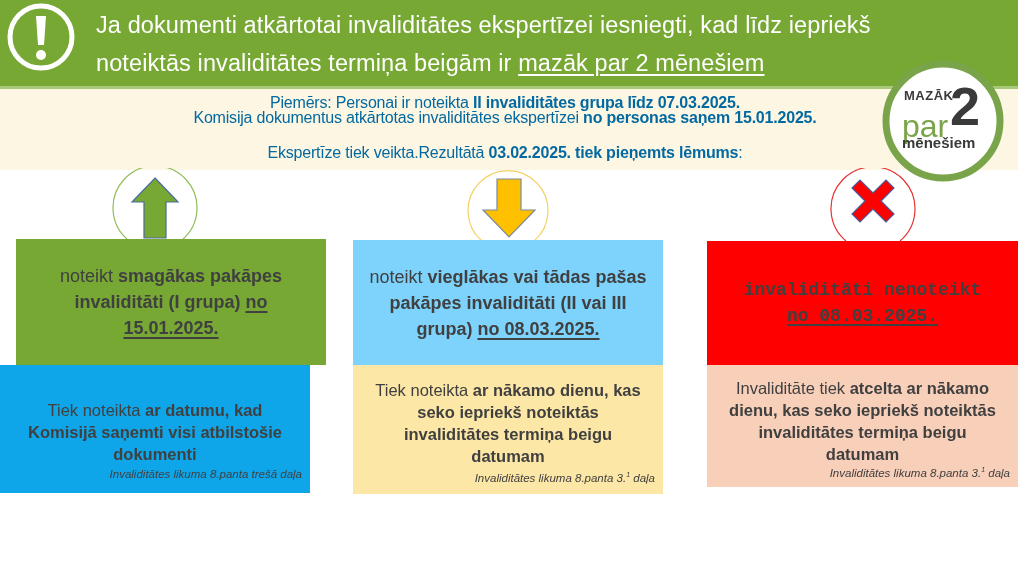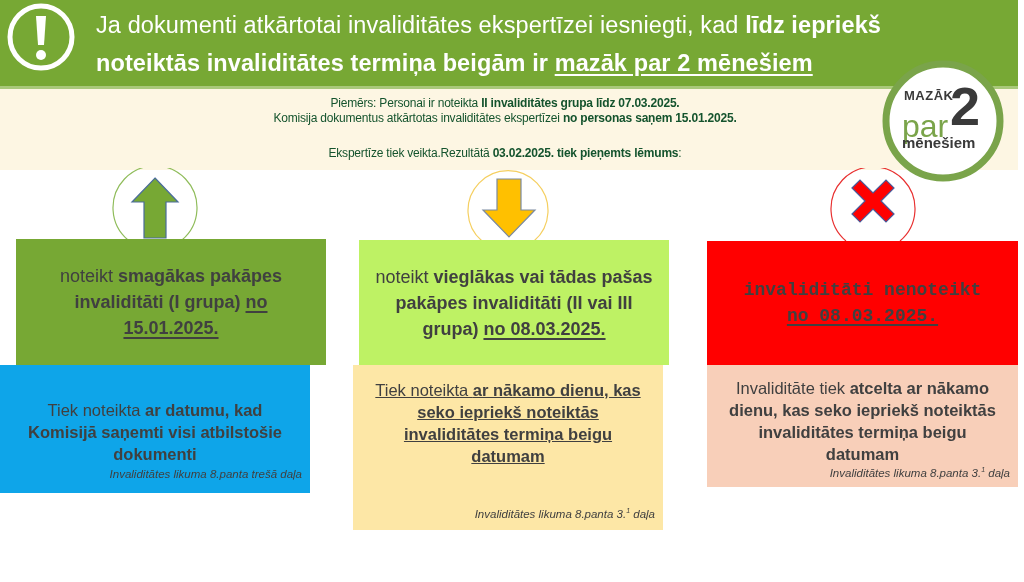--- a/index.html
+++ b/index.html
@@ -2,24 +2,24 @@
 <html><head>
 <meta charset="utf-8">
 <style>
   html, body { margin:0; padding:0; }
   body { width:1024px; height:582px; background:#ffffff; position:relative; overflow:hidden;
          font-family:"Liberation Sans", "DejaVu Sans", sans-serif; color:#404040; }
   .header { position:absolute; left:0; top:0; width:1018px; height:86px; background:#77a834; }
   .header-bottom { position:absolute; left:0; top:86px; width:1018px; height:3px; background:#a9c97a; }
   .alert-icon { position:absolute; left:7px; top:3px; width:68px; height:68px; }
   .header-title { position:absolute; left:96px; top:6px; width:900px; color:#ffffff; font-size:23.5px; line-height:38px; letter-spacing:0.1px; }
-  .header-title b { font-weight:bold;margin-top:44px; }
+  .header-title b { font-weight:normal;margin-top:44px; }
   .header-title u { text-decoration:underline; text-decoration-thickness:2px; text-underline-offset:3px; }
   .example { position:absolute; left:0; top:89px; width:1018px; height:81px; background:#fdf6e3; }
-  .example-line { position:absolute; left:0; width:1010px; text-align:center; font-size:12px; line-height:20px; color:#14532d; letter-spacing:-0.2px; }
+  .example-line { position:absolute; left:0; width:1010px; text-align:center; font-size:16px; line-height:20px; color:#0369a1; letter-spacing:-0.2px; }
   .badge { position:absolute; left:880px; top:58px; width:126px; height:126px; }
   .icon-circle { position:absolute; }
   .box { position:absolute; box-sizing:border-box; }
   .box-top { display:flex; align-items:center; justify-content:center; text-align:center; font-size:18px; line-height:26px; color:#404040; }
   .box-top u { text-decoration-thickness:2px; text-underline-offset:3px; }
   .box-bottom { text-align:center; font-size:16.5px; line-height:22px; color:#404040; }
   .law { position:absolute; right:8px; font-style:italic; font-size:11.5px; color:#404040; }
   sup { font-size:7px; }
 </style>
 </head>
@@ -68,24 +68,24 @@
 </svg>
 
 <div class="box box-top" style="left:16px;top:239px;width:310px;height:126px;background:#77a834;padding:0 18px;">
   <div><span>noteikt </span><b>smagākas pakāpes invaliditāti (I grupa) </b><b><u>no 15.01.2025.</u></b></div>
 </div>
 <div class="box box-bottom" style="left:0;top:365px;width:310px;height:128px;background:#0ea5e9;padding:34px 12px 0 12px;">
   <div><span>Tiek noteikta </span><b>ar datumu, kad Komisijā saņemti visi atbilstošie dokumenti</b></div>
   <div class="law" style="bottom:8px;margin-left:23px;">Invaliditātes likuma 8.panta trešā daļa</div>
 </div>
 
-<div class="box box-top" style="left:353px;top:240px;width:310px;height:125px;background:#bef264;padding:0 16px;margin-left:6px;">
+<div class="box box-top" style="left:353px;top:240px;width:310px;height:125px;background:#7dd3fc;padding:0 16px;">
   <div><span>noteikt </span><b>vieglākas vai tādas pašas pakāpes invaliditāti (II vai III grupa) </b><b><u>no 08.03.2025.</u></b></div>
 </div>
-<div class="box box-bottom" style="left:353px;top:365px;width:310px;height:165px;background:#fde7a6;padding:14px 20px 0 20px;text-decoration:underline;">
+<div class="box box-bottom" style="left:353px;top:365px;width:310px;height:129px;background:#fde7a6;padding:14px 20px 0 20px;">
   <div><span>Tiek noteikta </span><b>ar nākamo dienu, kas seko iepriekš noteiktās invaliditātes termiņa beigu datumam</b></div>
   <div class="law" style="bottom:5px;"><span>Invaliditātes likuma 8.panta 3.</span><sup>1</sup><span> daļa</span></div>
 </div>
 
 <div class="box box-top" style="left:707px;top:241px;width:311px;height:124px;background:#ff0000;padding:0 16px;font-family:Liberation Mono, monospace;">
   <div><b>invaliditāti nenoteikt</b><br><b><u>no 08.03.2025.</u></b></div>
 </div>
 <div class="box box-bottom" style="left:707px;top:365px;width:311px;height:122px;background:#f8cfb9;padding:12px 14px 0 14px;">
   <div><span>Invaliditāte tiek </span><b>atcelta ar nākamo dienu, kas seko iepriekš noteiktās invaliditātes termiņa beigu datumam</b></div>
   <div class="law" style="bottom:3px;"><span>Invaliditātes likuma 8.panta 3.</span><sup>1</sup><span> daļa</span></div>

